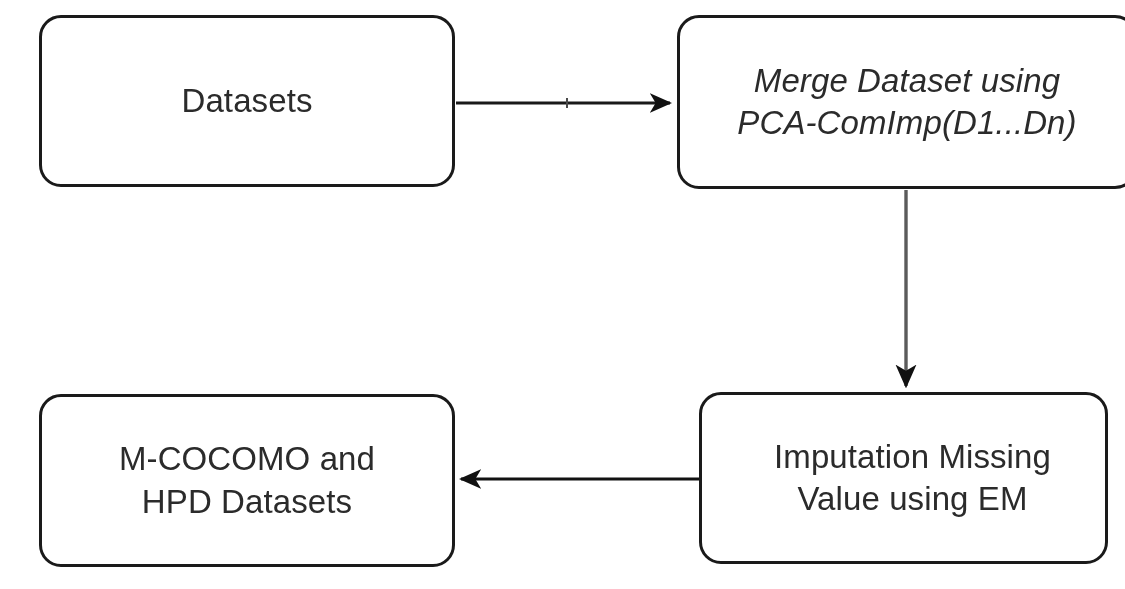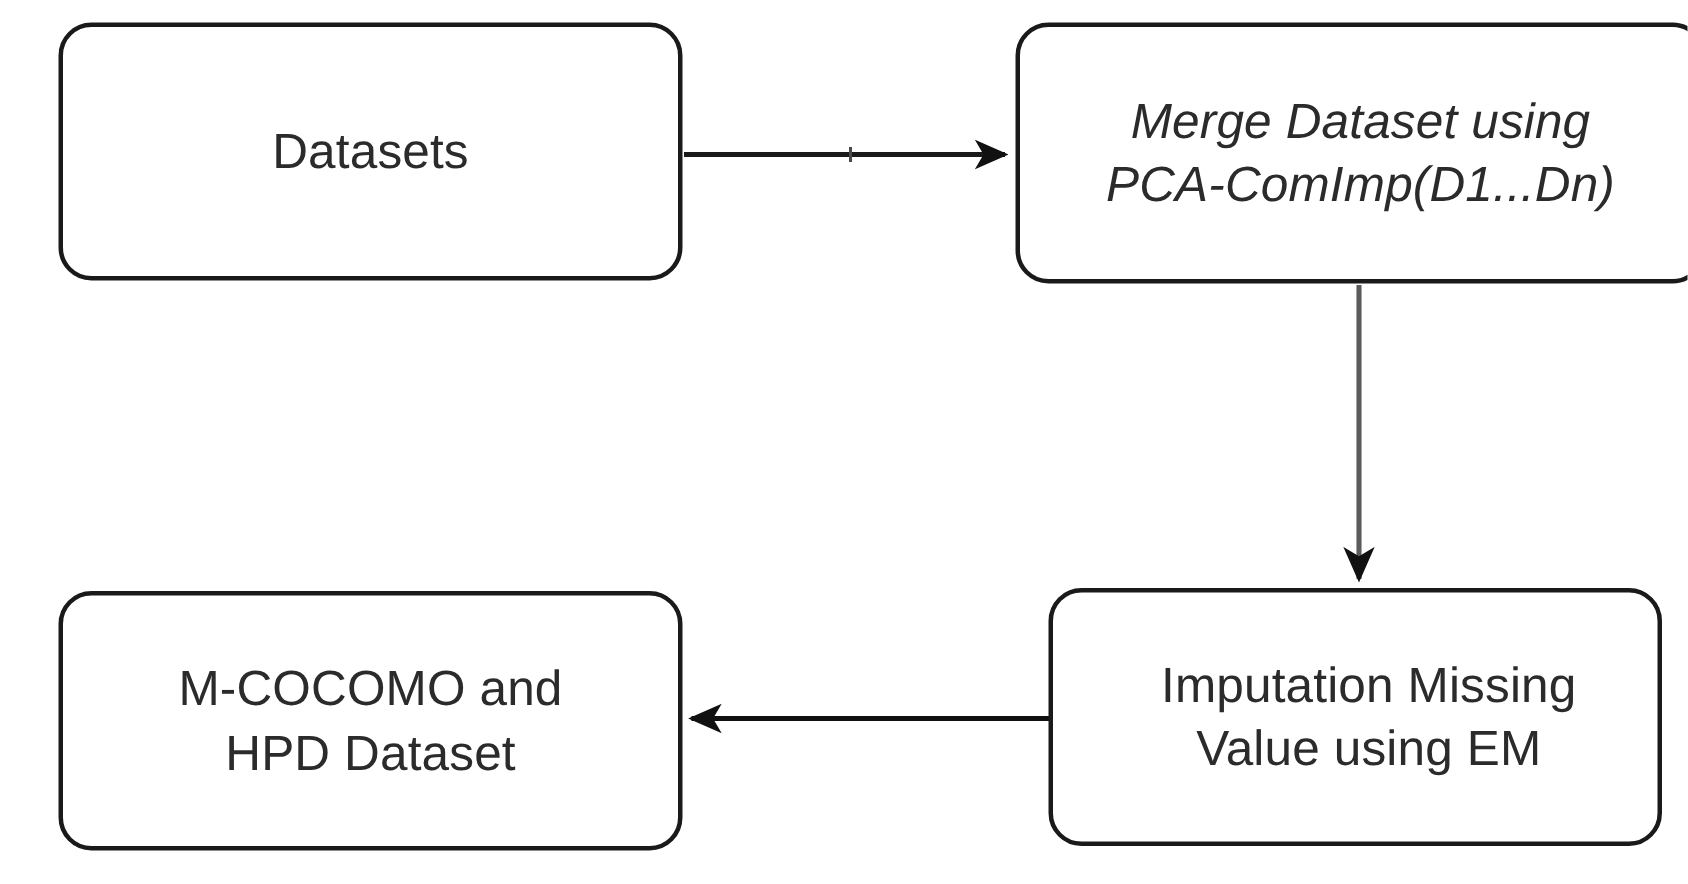--- a/index.html
+++ b/index.html
@@ -84,21 +84,21 @@
     <span class="node-label">Datasets</span>
   </div>
 
   <div class="node node-2">
     <span class="node-label">Merge Dataset using
 PCA-ComImp(D1...Dn)</span>
   </div>
 
   <div class="node node-3">
     <span class="node-label">M-COCOMO and
-HPD Dataset</span>
+HPD Datasets</span>
   </div>
 
   <div class="node node-4">
     <span class="node-label">Imputation Missing
 Value using EM</span>
   </div>
 
 </div>
 
 </body></html>

